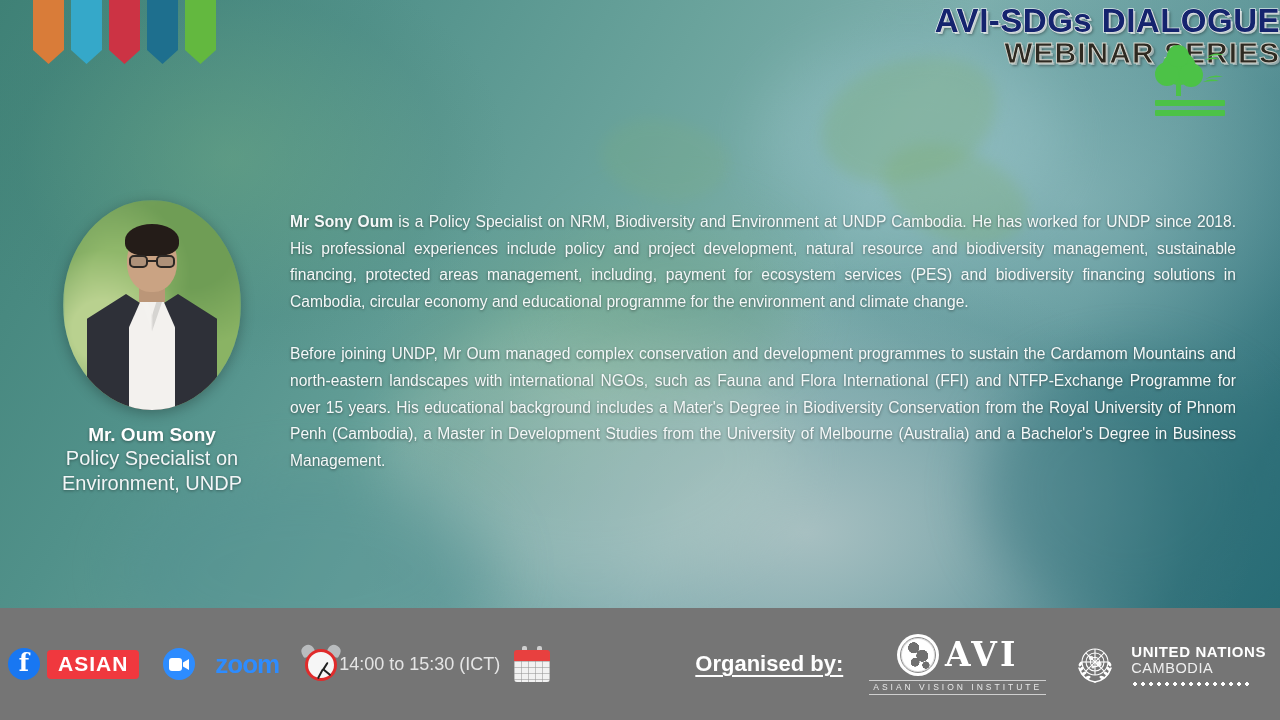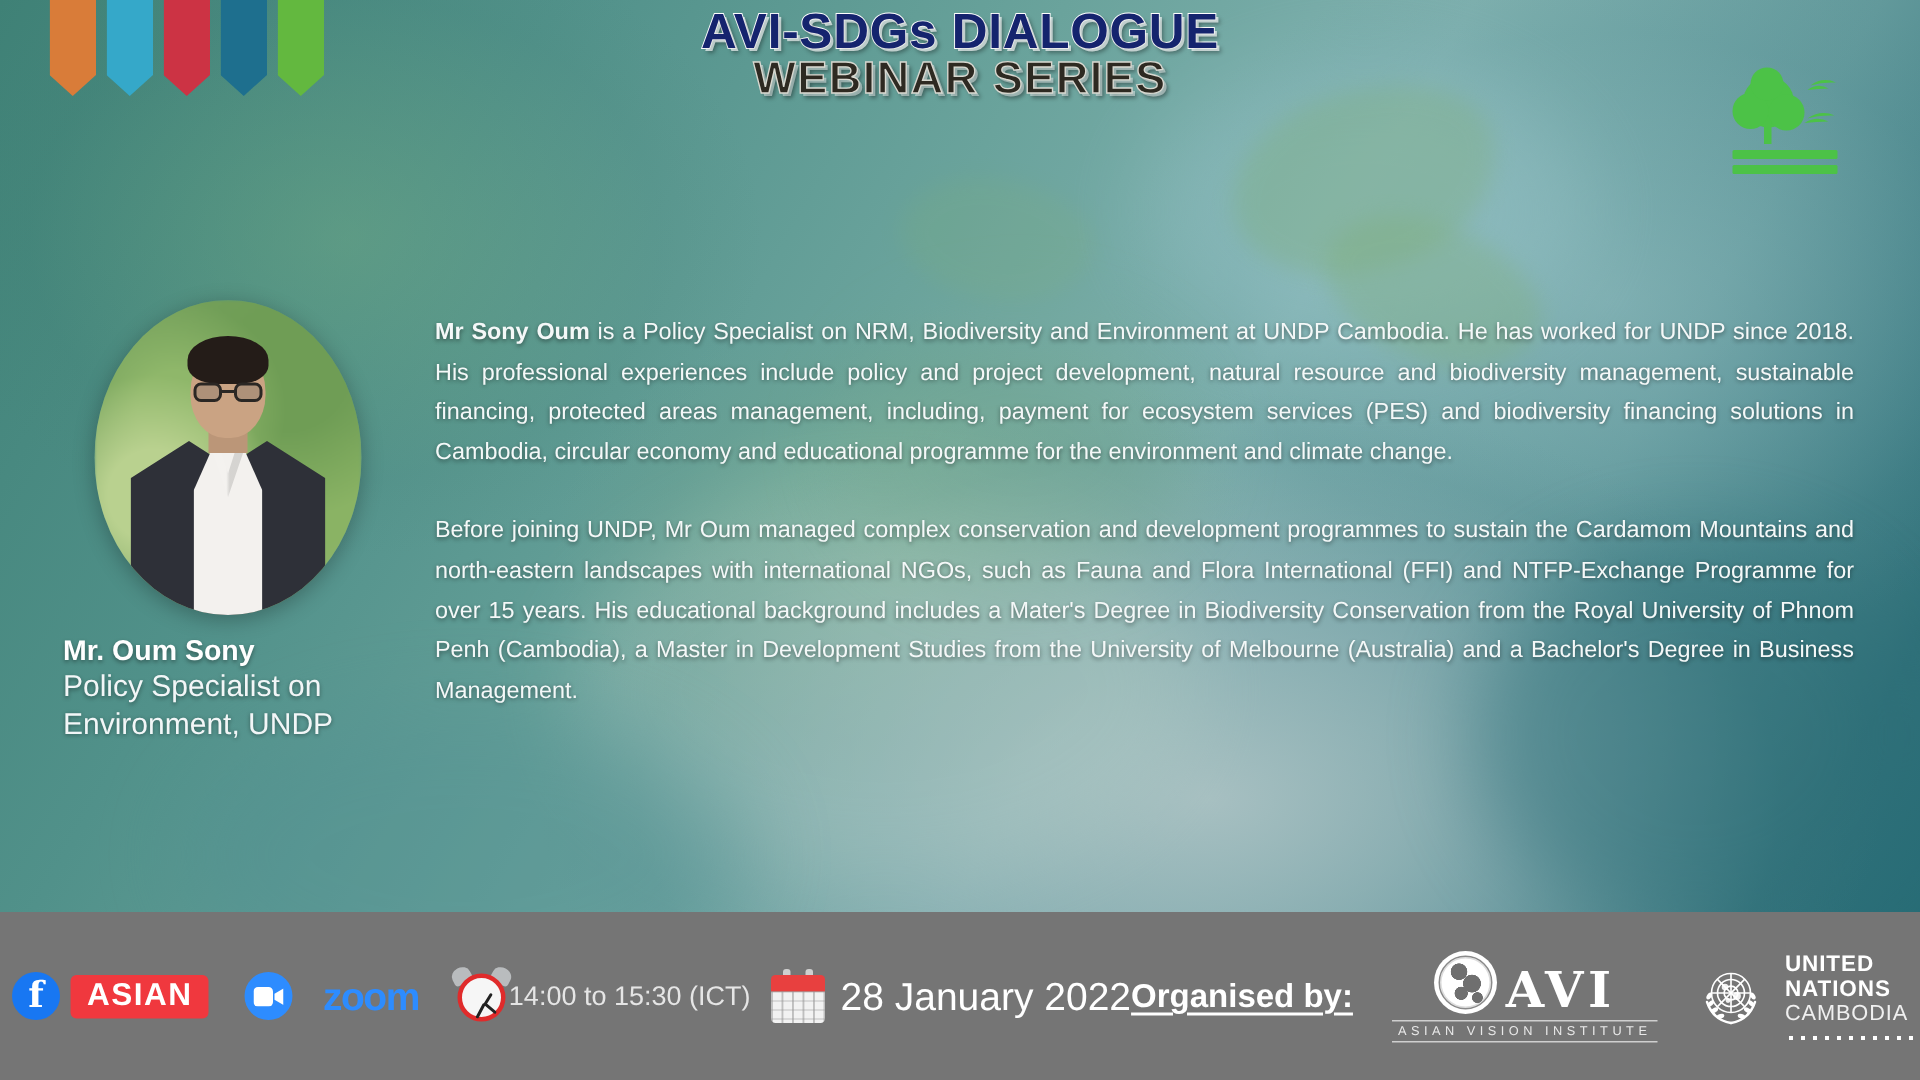--- a/index.html
+++ b/index.html
@@ -46,21 +46,21 @@
   .lh3{left:600px; top:120px;width:130px; height:80px;  transform:rotate(8deg); opacity:.18;}
 
   
   .ribbons{ position:absolute; left:33px; top:0; display:flex; gap:7px; }
   .ribbon{
     width:31px; height:64px;
     clip-path:polygon(0 0,100% 0,100% 78%,50% 100%,0 78%);
   }
 
   
-  .hdr{ position:absolute; left:0; top:2px; width:1280px; text-align:center; pointer-events:none;}
+  .hdr{ position:absolute; left:0; top:2px; width:1280px; text-align:right; pointer-events:none;}
   .hdr-line1{
     font-size:33px; font-weight:bold; letter-spacing:.5px;
     color:#15246e;
     -webkit-text-stroke:1.2px #ffffff;
     paint-order:stroke fill;
     text-shadow:2px 2px 0 rgba(255,255,255,.65), 3px 3px 3px rgba(0,0,0,.35);
     font-family:"Liberation Sans", sans-serif;
   }
   .hdr-line2{
     font-size:30px; font-weight:bold; letter-spacing:1px;
@@ -95,21 +95,21 @@
     color:#4cc247; letter-spacing:-1px;
   }
   .sdg-words{ display:flex; flex-direction:column; margin-top:1px;}
   .sdg-words span{
     font-weight:bold; font-size:15px; line-height:15px;
     color:#4cc247; letter-spacing:.3px;
   }
   .sdg-art{ margin-top:12px; margin-left:12px; }
 
   
-  .speaker{ position:absolute; left:42px; top:200px; width:220px; }
+  .speaker{ position:absolute; left:42px; top:200px; width:220px; text-align:center;}
   .avatar{
     width:178px; height:210px; margin:0 auto;
     border-radius:50%;
     overflow:hidden; position:relative;
     box-shadow:0 3px 14px rgba(0,0,0,.28);
   }
   .av-bg{
     position:absolute; inset:0;
     background:
       radial-gradient(circle at 22% 62%, #b9d18f 0 16%, rgba(185,209,143,0) 42%),
@@ -247,21 +247,21 @@
     margin-left:10px; color:#fff; font-size:26px; font-weight:500; white-space:nowrap;
   }
 
   .fb-right{ display:flex; align-items:center; margin-left:auto; padding-right:14px; gap:0;}
   .org-by{
     color:#fff; font-size:22px; font-weight:bold;
     text-decoration:underline; text-underline-offset:4px;
     white-space:nowrap;
   }
   .avi-logo{ display:flex; flex-direction:column; align-items:center; margin-left:26px;}
-  .avi-row{ display:flex; align-items:flex-end; gap:6px; }
+  .avi-row{ display:flex; align-items:center; gap:6px; }
   .avi-globe{
     width:42px; height:42px; border-radius:50%; background:#fff;
     position:relative; overflow:hidden;
   }
   .avi-globe::before{
     content:""; position:absolute; inset:3px; border-radius:50%;
     background:
       radial-gradient(circle at 38% 30%, #6f6f6f 0 16%, transparent 17%),
       radial-gradient(circle at 62% 52%, #6f6f6f 0 20%, transparent 21%),
       radial-gradient(circle at 42% 70%, #6f6f6f 0 13%, transparent 14%),
@@ -399,21 +399,20 @@
         </div>
       </div>
       <div class="time-text">14:00 to 15:30 (ICT)</div>
 
       <div class="cal">
         <div class="cal-ring l"></div>
         <div class="cal-ring r"></div>
         <div class="cal-top"></div>
         <div class="cal-body"></div>
       </div>
-      <div class="date-text">28 January 2022</div>
     </div>
 
     <div class="fb-right">
       <div class="org-by">Organised by:</div>
 
       <div class="avi-logo">
         <div class="avi-row">
           <div class="avi-globe"></div>
           <div class="avi-word">AVI</div>
         </div>

